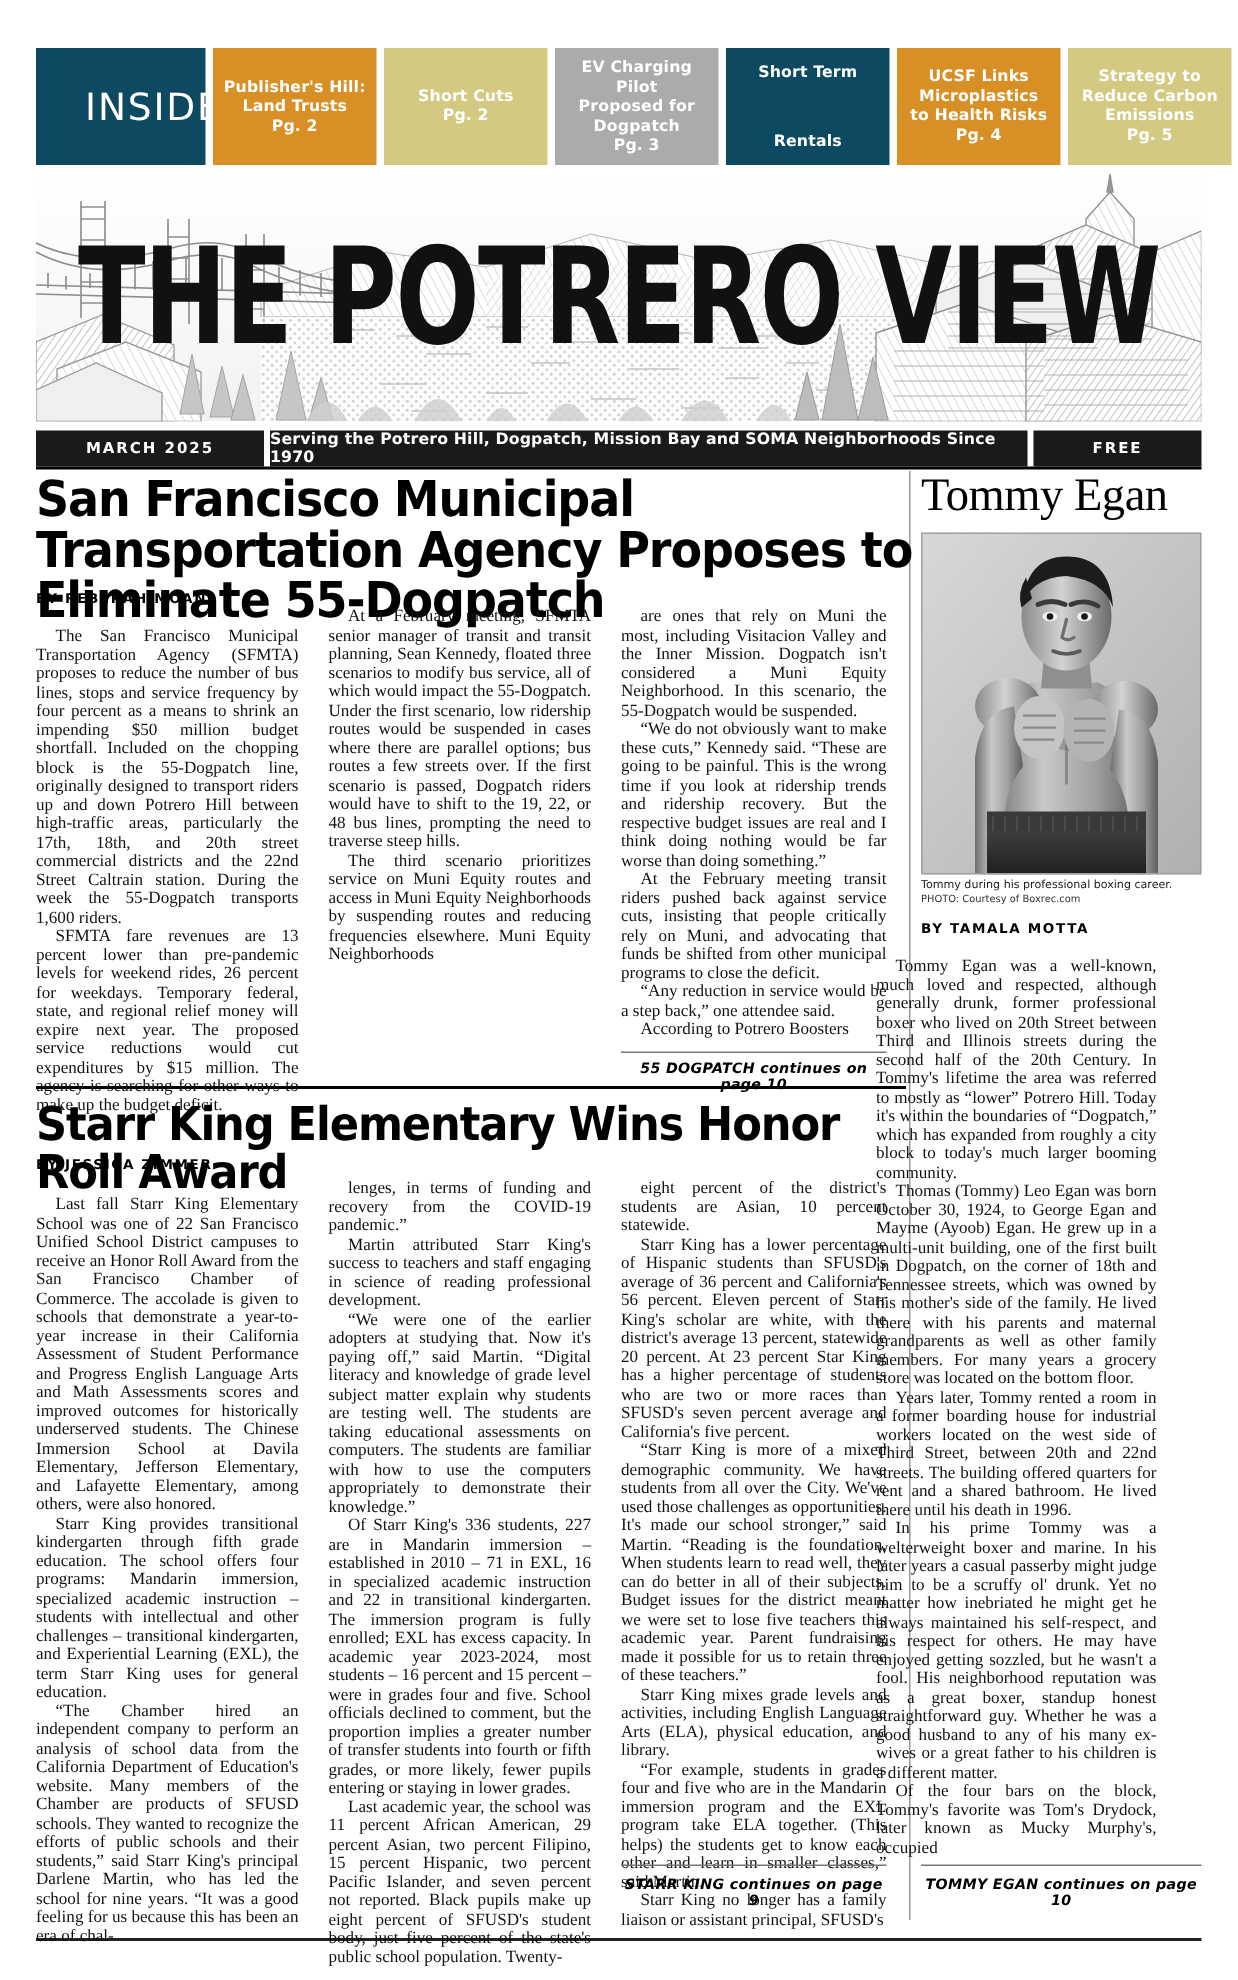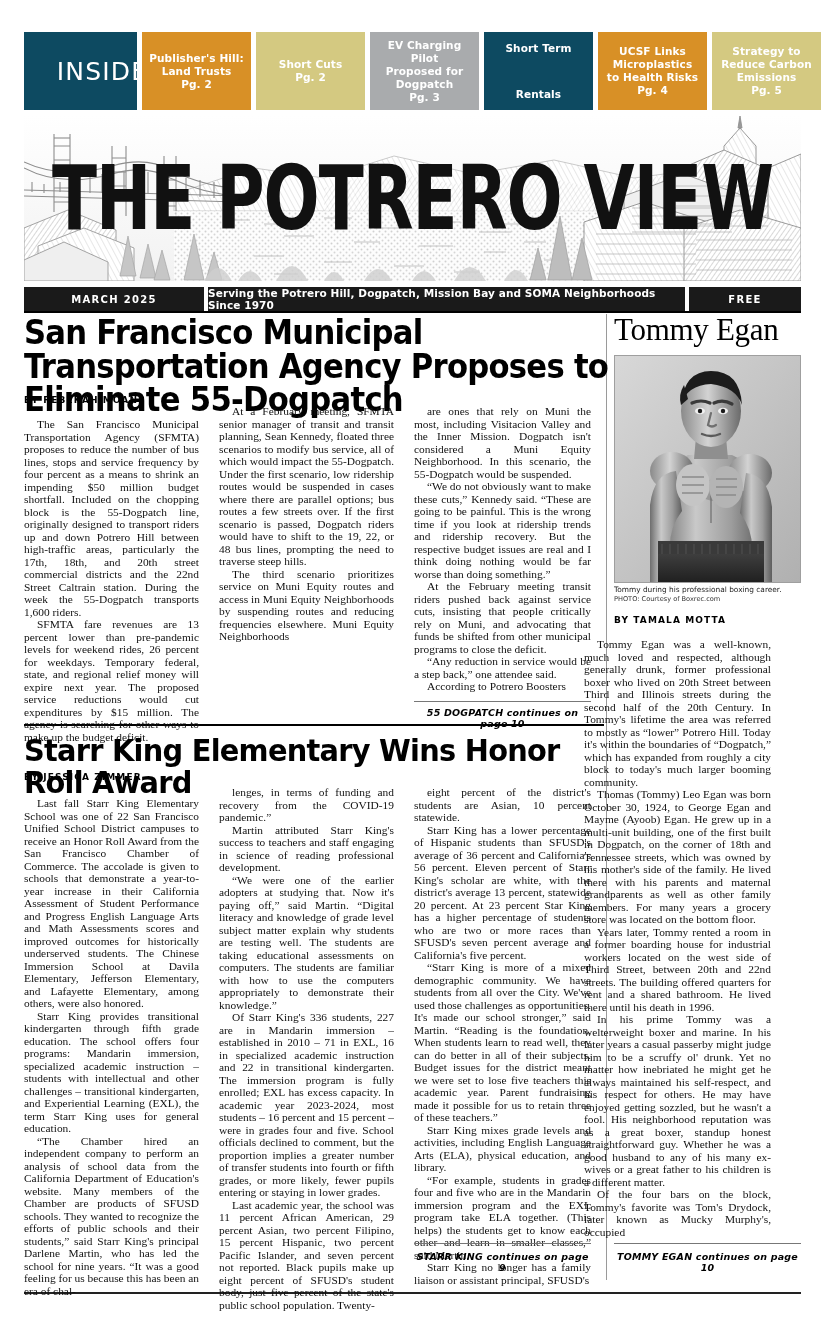--- a/index.html
+++ b/index.html
@@ -19,21 +19,21 @@
   .masthead{position:absolute;left:24px;top:116px;width:777px;height:165px;overflow:hidden;background:#fdfdfd;}
   .mh-art{position:absolute;inset:0;}
   .mh-title{position:absolute;left:0;top:0;width:777px;height:165px;display:flex;align-items:center;justify-content:center;}
   .mh-title span{font-family:"DejaVu Sans",sans-serif;font-weight:bold;font-size:66px;letter-spacing:-1px;
     color:#111;line-height:1;white-space:nowrap;transform:scaleY(1.35);display:inline-block;}
 
   
   .datebar{position:absolute;left:24px;top:287px;width:777px;height:24px;display:flex;gap:4px;}
   .db-cell{background:#1a1a1a;color:#fff;display:flex;align-items:center;justify-content:center;
     font-family:"DejaVu Sans",sans-serif;font-weight:bold;font-size:10px;letter-spacing:1.3px;}
-  .db-date{width:180px;}
+  .db-date{width:152px;}
   .db-mid{flex:1;letter-spacing:.1px;font-size:10.5px;}
   .db-free{width:112px;}
 
   
   .hr-thin{position:absolute;background:#000;height:1px;}
   .vr{position:absolute;background:#9a9a9a;width:1px;}
 
   
   .hl{font-family:"DejaVu Sans",sans-serif;font-weight:bold;color:#000;line-height:1.02;
       letter-spacing:-.8px;transform:scaleX(.93);transform-origin:left top;}

